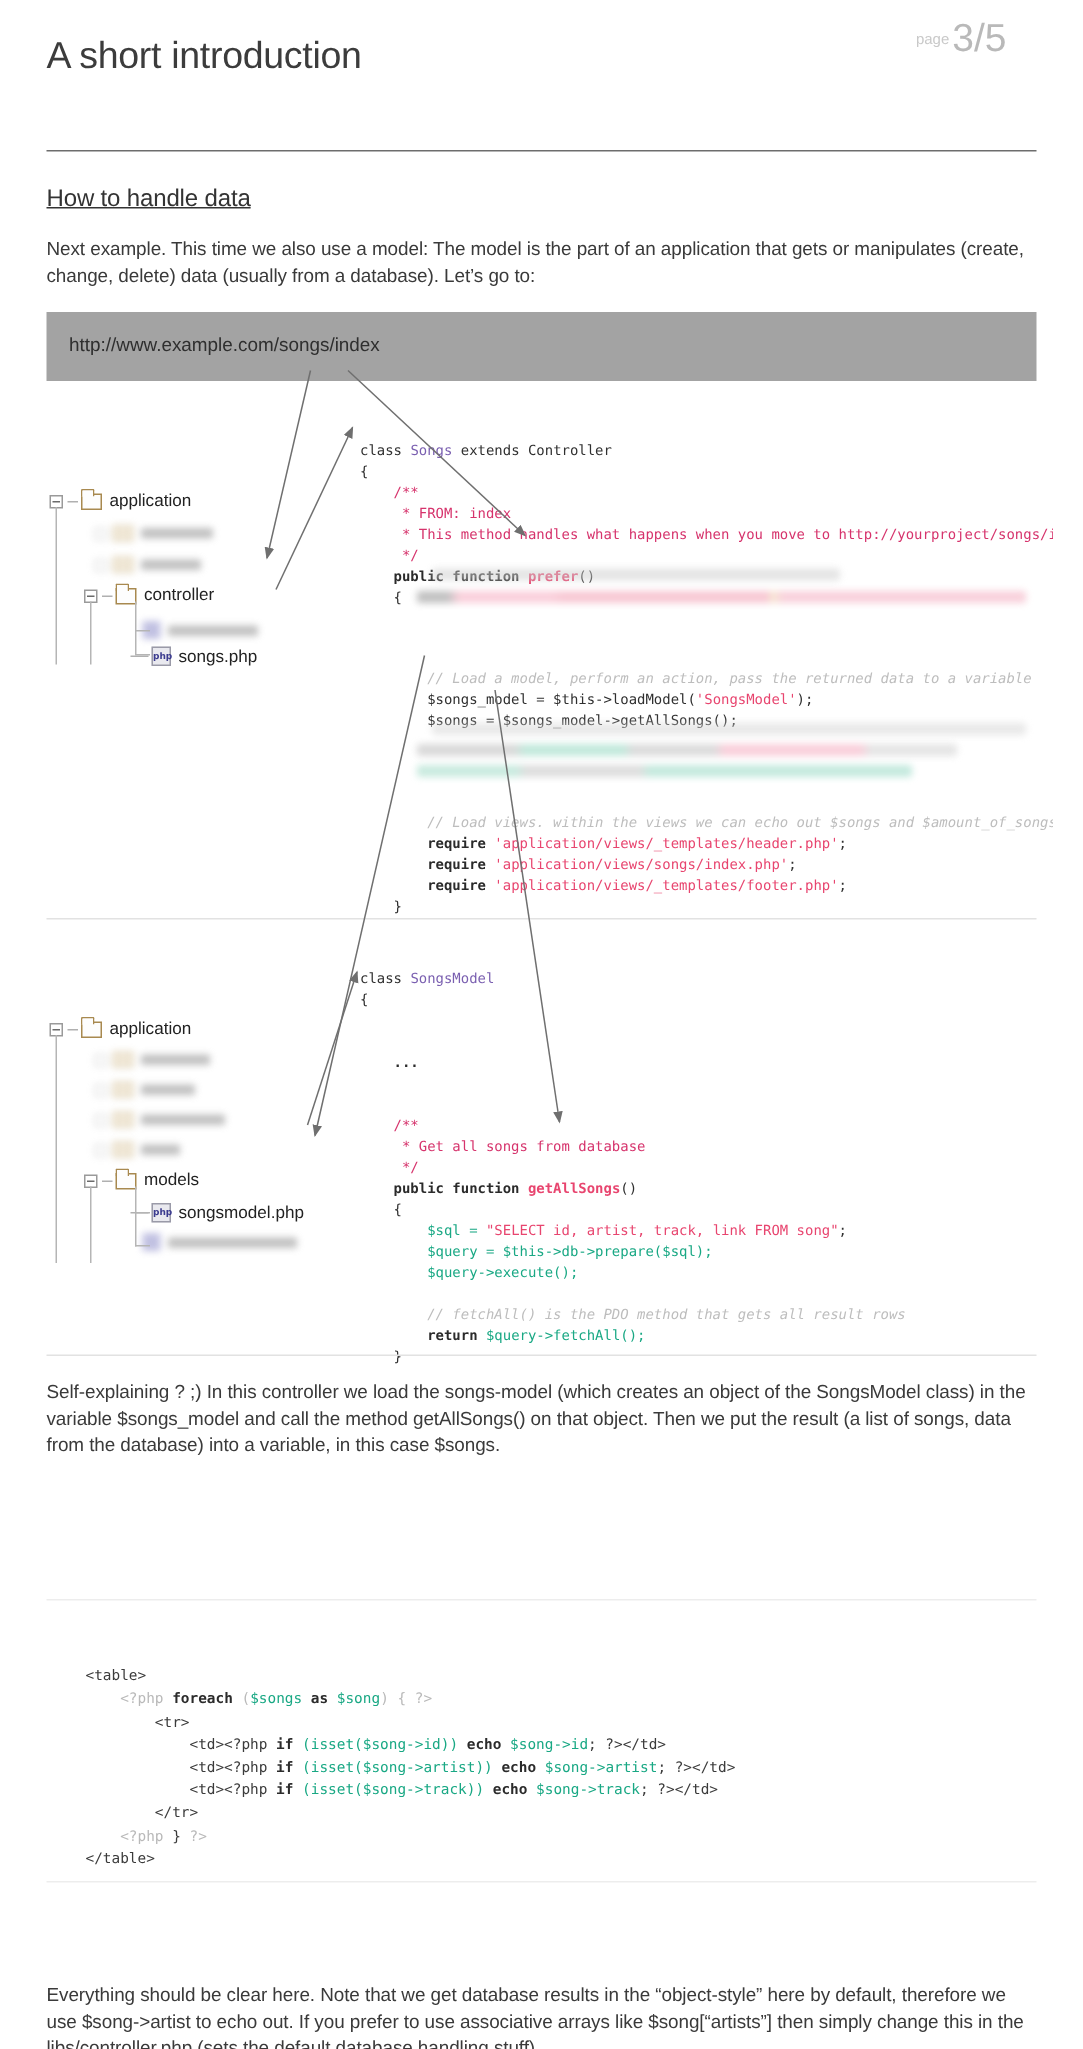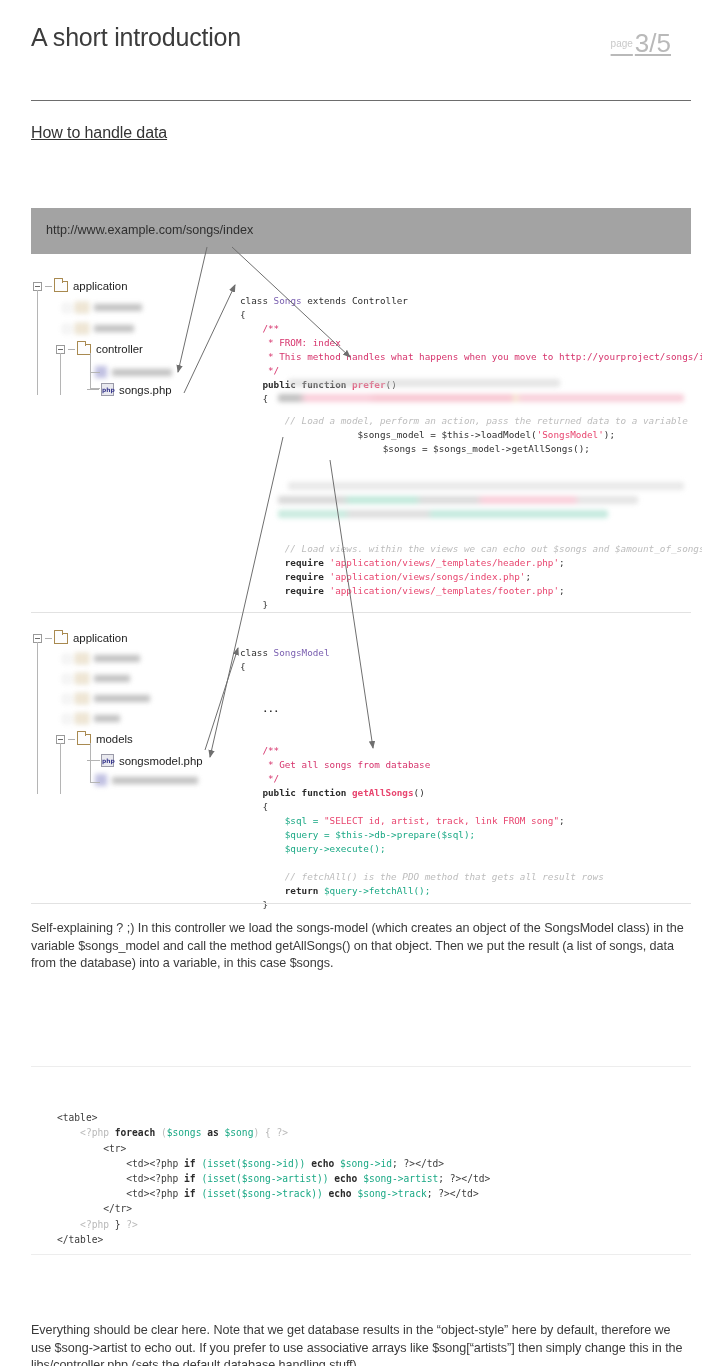--- a/index.html
+++ b/index.html
@@ -16,24 +16,23 @@
   .header { position: absolute; left: 31px; top: 22px; width: 660px; }
   .title {
     font-size: 25px; font-weight: 400; color: #3c3c3c;
     letter-spacing: -0.2px; line-height: 30px;
   }
   .subtitle {
     font-size: 17px; font-weight: 400; color: #aaaaaa;
     line-height: 22px; margin-top: 2px; letter-spacing: -0.1px;
   }
   .pagenum {
-    position: absolute; right: 0px; top: 28px;
+    position: absolute; right: 0px; top: 10px;
     color: #b9b9b9; font-size: 26px; font-weight: 300;
     white-space: nowrap;
-    text-decoration: underline;
   }
   .pagenum .lbl { font-size: 10px; color: #c9c9c9; vertical-align: 5px; margin-right: 2px; }
   .rule-strong { position: absolute; left: 31px; top: 100px; width: 660px; height: 1px; background: #6d6d6d; }
 
   
   .sec-head {
     position: absolute; left: 31px; font-size: 16px; color: #333;
     font-weight: 400; letter-spacing: -0.1px; text-decoration: underline;
   }
   .para {
@@ -46,21 +45,21 @@
   .urlbar {
     position: absolute; left: 31px; width: 660px; height: 46px;
     background: #a3a3a3;
   }
   .urlbar .u {
     position: absolute; left: 15px; top: 15px;
     font-size: 12.6px; color: #2f2f2f;
   }
 
   
-  .tree { position: absolute; font-size: 11.4px; color: #222; }
+  .tree { position: absolute; font-size: 11.4px; color: #222; margin-top: 48px; }
   .node { position: absolute; white-space: nowrap; display: flex; align-items: center; }
   .node .tg {
     width: 9px; height: 9px; border: 1px solid #9a9a9a; background: #fff;
     position: relative; margin-right: 3px; flex: 0 0 auto;
   }
   .node .tg:before {
     content: ""; position: absolute; left: 1px; top: 3px; width: 5px; height: 1px; background: #6b6b6b;
   }
   .node .dash { width: 7px; height: 1px; background: #b0b0b0; margin-right: 2px; flex: 0 0 auto; }
   .folder {
@@ -120,20 +119,21 @@
 
   <div class="header">
     <div class="title">A short introduction</div>
   </div>
   <div class="pagenum" style="right:31px;">
     <span class="lbl">page</span><span>3/5</span>
   </div>
   <div class="rule-strong"></div>
 
   <div class="sec-head" style="top:124px;">How to handle data</div>
+  <div class="para" style="top:158px;">Next example. This time we also use a model: The model is the part of an application that gets or manipulates (create, change, delete) data (usually from a database). Let’s go to:</div>
 
   <div class="urlbar" style="top:208px;">
     <span class="u">http://www.example.com/songs/index</span>
   </div>
 
   <div class="tree" style="left:33px; top:280px; width:200px; height:115px;">
 
     <div class="node" style="left:0px; top:0px;">
       <span class="tg"></span>
       <span class="dash"></span>
@@ -184,21 +184,21 @@
 <span class="k-red">     * FROM: index</span>
 <span class="k-red">     * This method handles what happens when you move to http://yourproject/songs/index</span>
 <span class="k-red">     */</span>
 <span><span class="k-bold">    public function </span><span class="k-pink" style="font-weight:bold">prefer</span><span>()</span></span>
 <span>    {</span>
   </div>
 
   <div class="blurline" style="left:288px; top:379px; width:272px; background:#cfcfcf;"></div>
   <div class="blurline" style="left:278px; top:394px; width:406px; background:linear-gradient(90deg,#8d8d8d 0 5%,#f6a8bd 7% 22%,#f19aaf 24% 58%,#eda 0 0,#f3aabd 60% 100%);"></div>
 
-  <div class="code" style="left:240px; top:400px;text-align:center;">
+  <div class="code" style="left:240px; top:432px;">
 <span class="k-cmt">        // Load a model, perform an action, pass the returned data to a variable</span>
 <span><span>        $songs_model = $this-&gt;loadModel(</span><span class="k-str">'SongsModel'</span><span>);</span></span>
 <span>        $songs = $songs_model-&gt;getAllSongs();</span>
   </div>
 
   <div class="blurline" style="left:288px; top:482px; width:396px; background:#d6d6d6;"></div>
   <div class="blurline" style="left:278px; top:496px; width:360px; background:linear-gradient(90deg,#b9b9b9 0 18%,#8fd6bd 20% 38%,#bdbdbd 40% 55%,#f4a7bc 57% 82%,#cfcfcf 84% 100%);"></div>
   <div class="blurline" style="left:278px; top:510px; width:330px; background:linear-gradient(90deg,#9cd9c4 0 20%,#c2c2c2 22% 45%,#93d7c2 47% 100%);"></div>
 
   <div class="code" style="left:240px; top:528px;">

